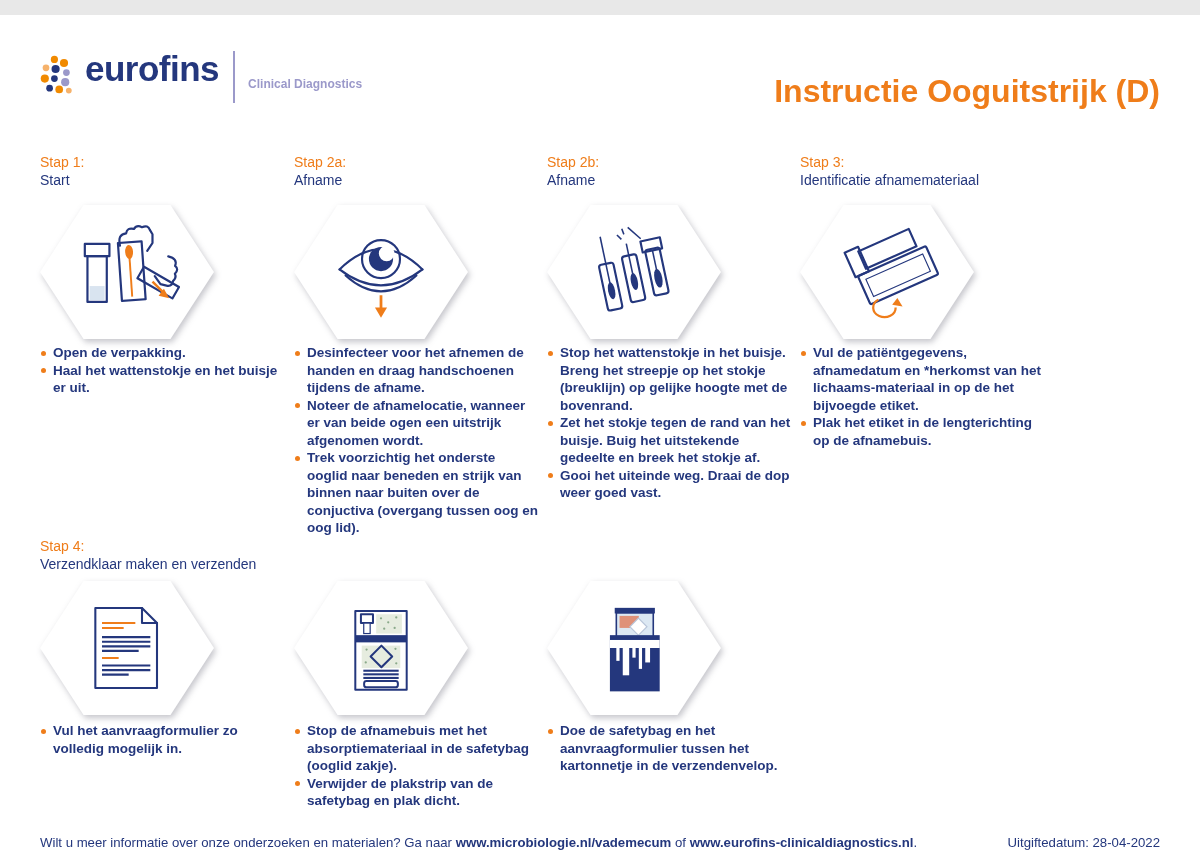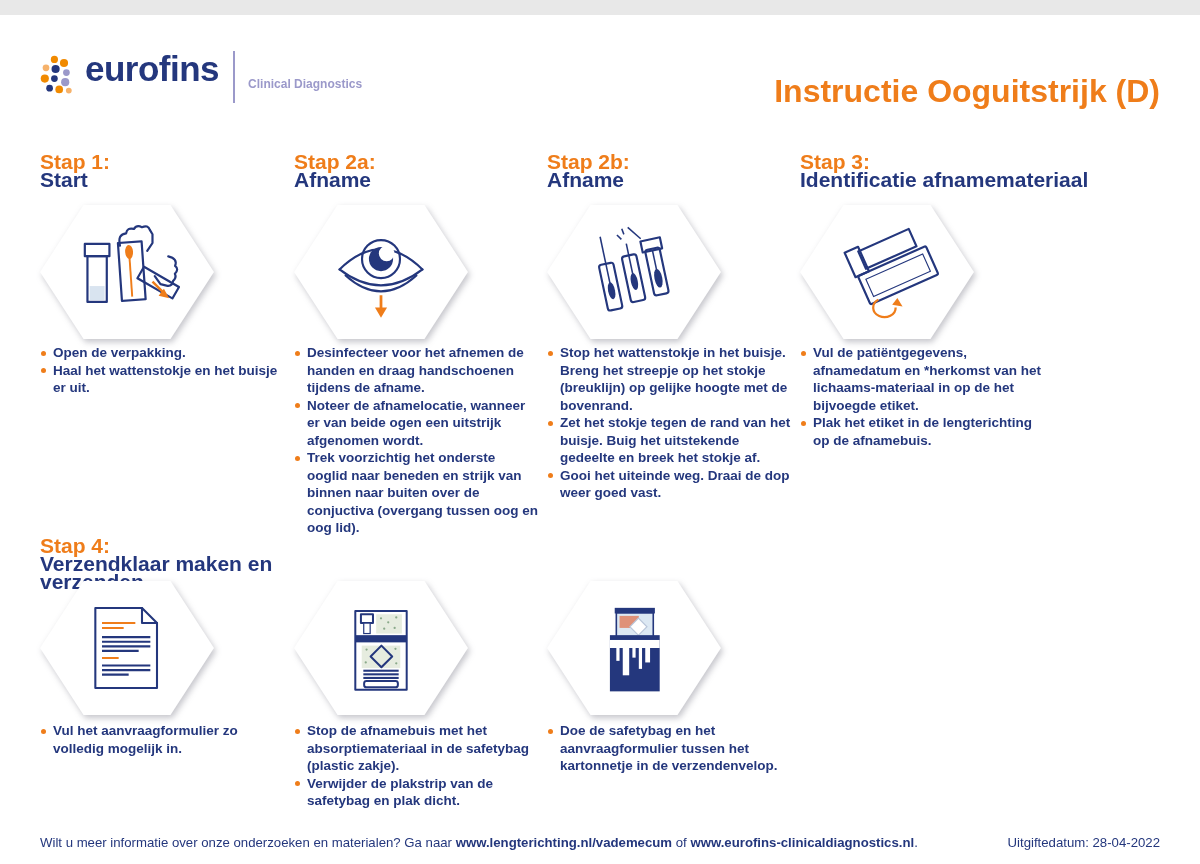--- a/index.html
+++ b/index.html
@@ -16,21 +16,21 @@
   
   .logo{position:absolute;left:40px;top:32px;display:flex;align-items:flex-start;}
   .logo-word{font-size:35px;font-weight:bold;color:var(--navy);letter-spacing:-0.5px;line-height:44px;}
   .logo-dots{margin-right:9px;margin-top:6px;}
   .logo-div{width:2px;height:52px;background:var(--lavender);margin-left:14px;margin-top:4px;}
   .logo-sub{margin-left:13px;margin-top:30px;font-size:12px;font-weight:bold;color:var(--lavender);}
   .page-title{position:absolute;right:40px;top:58px;font-size:32px;font-weight:bold;color:var(--orange);text-align:right;}
 
   
   .col{position:absolute;width:245px;}
-  .step-head{font-size:21px;font-weight:bold;line-height:18px;}
+  .step-head{font-size:14px;font-weight:normal;line-height:18px;}
   .step-label{color:var(--orange);}
   .step-title{color:var(--navy);}
 
   .hex-wrap{position:absolute;left:0;width:174px;height:134px;
             filter:drop-shadow(2px 3px 3px rgba(100,100,115,0.38));}
   .hex{width:100%;height:100%;background:#fff;
        clip-path:polygon(25% 0,75% 0,100% 50%,75% 100%,25% 100%,0 50%);
        display:flex;align-items:center;justify-content:center;}
 
   .bullets{position:absolute;left:0;width:245px;list-style:none;
@@ -244,21 +244,21 @@
             <circle cx="85" cy="79" r="1.4" fill="#8aa98a"></circle>
         <rect class="st" x="57" y="61" width="19" height="19" transform="rotate(45 66.5 70.5)" fill="#fff" stroke-width="2.4"></rect>
         <rect x="44" y="87" width="44" height="2.6" fill="#24377d"></rect>
         <rect x="44" y="91.5" width="44" height="2.6" fill="#24377d"></rect>
         <rect x="44" y="96" width="44" height="2.6" fill="#24377d"></rect>
         <rect class="st" x="45" y="101" width="42" height="8" rx="3" fill="#fff" stroke-width="2.4"></rect>
       </svg>
     </div>
       </div>
     <ul class="bullets">
-      <li>Stop de afnamebuis met het absorptiemateriaal in de safetybag (plastic zakje).</li>
+      <li>Stop de afnamebuis met het absorptiemateriaal in de safetybag (ooglid zakje).</li>
       <li>Verwijder de plakstrip van de safetybag en plak dicht.</li>
     </ul>
   </div>
 
   <div class="col r2" style="left:547px;top:566px;">
     <div class="hex-wrap">
         <div class="hex">
       <svg width="106" height="100" viewBox="0 0 132 120">
         <rect x="44" y="16" width="46" height="34" fill="#dce8f3" stroke="#24377d" stroke-width="2"></rect>
         <rect x="48" y="20" width="24" height="15" fill="#df9179"></rect>
@@ -275,20 +275,20 @@
     </div>
       </div>
     <ul class="bullets">
       <li>Doe de safetybag en het aanvraagformulier tussen het kartonnetje in de verzendenvelop.</li>
     </ul>
   </div>
 
   <div class="footer">
     <div>
       <span>Wilt u meer informatie over onze onderzoeken en materialen? Ga naar</span>
-      <b>www.lengterichting.nl/vademecum</b>
+      <b>www.microbiologie.nl/vademecum</b>
       <span>of</span>
       <b>www.eurofins-clinicaldiagnostics.nl</b><span>.</span>
     </div>
     <div>Uitgiftedatum: 28-04-2022</div>
   </div>
 
 </div>
 
 </body></html>

